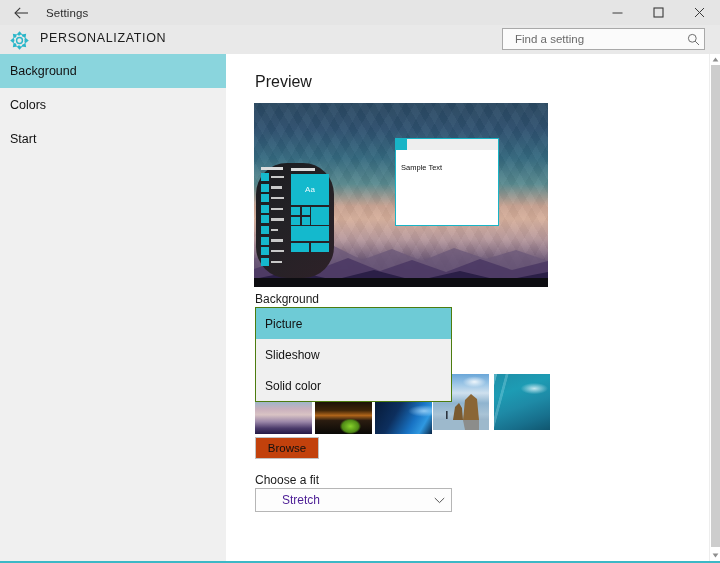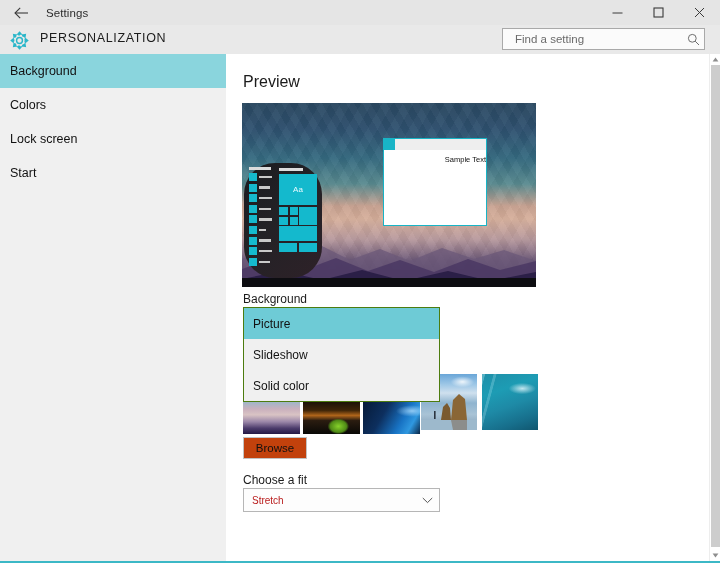--- a/index.html
+++ b/index.html
@@ -78,21 +78,21 @@
   }
   .nav-item {
     height:34px; display:flex; align-items:center;
     padding-left:10px;
     font-size:12.5px; color:#111;
   }
   .nav-item.sel { background:#8ad5dd; }
 
   
   .content {
-    position:absolute; left:226px; top:54px;
+    position:absolute; left:238px; top:54px;
     width:483px; height:507px;
     background:#ffffff;
   }
   .section-title {
     position:absolute; left:17px; top:19px;
     font-size:16px; color:#1b1b1b; font-weight:400;
   }
 
   
   .preview {
@@ -152,21 +152,21 @@
   
   .samplewin {
     position:absolute; left:141px; top:35px; width:104px; height:88px;
     background:#ffffff; border:1.5px solid #18b4c6;
   }
   .sw-title {
     height:11px; background:#eeeeee;
     display:flex; align-items:stretch;
   }
   .sw-icon { width:11px; background:#18b4c6; }
-  .sw-body { padding:5px 0 0 5px;text-align:right; }
+  .sw-body { padding:13px 0 0 5px; }
   .sw-text { font-size:7.5px; color:#111; }
 
   
   .field-label {
     position:absolute; font-size:12px; color:#1b1b1b;
   }
   .lbl-background { left:17px; top:238px; }
   .lbl-fit        { left:17px; top:419px; }
 
   
@@ -206,21 +206,21 @@
   }
 
   
   .combo-closed {
     position:absolute; left:17px; top:434px;
     width:197px; height:24px;
     background:#fdfdfd; border:1px solid #b6b6b6;
     display:flex; align-items:center;
   }
   .combo-closed .val {
-    flex:1; padding-left:8px; font-size:10px; color:#b91c1c;
+    flex:1; padding-left:8px; font-size:12px; color:#4c1d95;margin-left:18px;
   }
   .combo-closed .chev {
     width:24px; display:flex; align-items:center; justify-content:center;
     color:#444; font-size:9px;
   }
 
   
   .scrollbar {
     position:absolute; right:0; top:54px; width:11px; height:507px;
     background:#ffffff; border-left:1px solid #ededed;
@@ -301,23 +301,20 @@
   </div>
 
   <div class="sidebar">
     <div class="nav-item sel">
       <span>Background</span>
     </div>
     <div class="nav-item">
       <span>Colors</span>
     </div>
     <div class="nav-item">
-      <span>Lock screen</span>
-    </div>
-    <div class="nav-item">
       <span>Start</span>
     </div>
   </div>
 
   <div class="content">
 
     <div class="section-title">Preview</div>
 
     <div class="preview">
       <div class="poly"></div>

